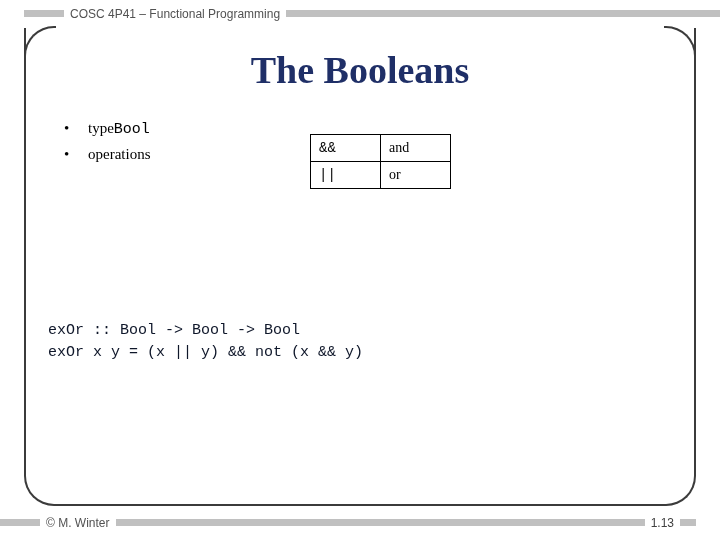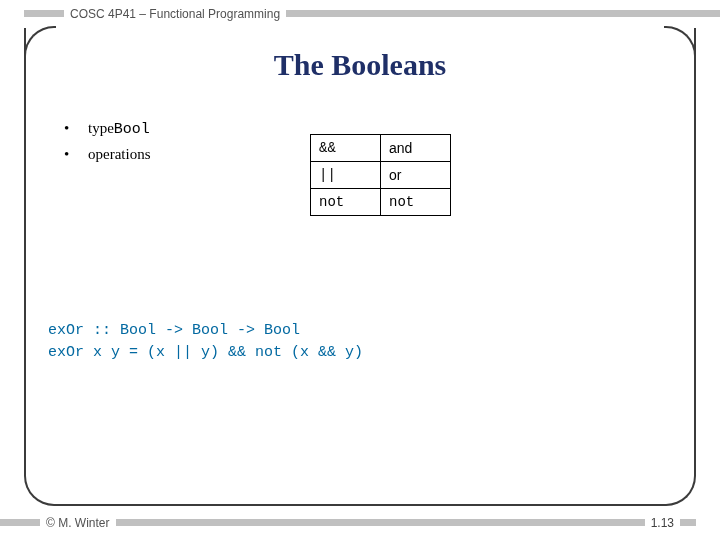--- a/index.html
+++ b/index.html
@@ -68,21 +68,21 @@
     border-top-right-radius: 30px;
   }
 
   
   .title {
     position: absolute;
     top: 48px;
     left: 0;
     right: 0;
     text-align: center;
-    font-size: 30px;
+    font-size: 38px;
     color: #1f2f67;
   }
 
   
   .content {
     position: absolute;
     top: 120px;
     left: 60px;
     right: 60px;
   }
@@ -108,33 +108,33 @@
     border-collapse: collapse;
   }
   .op-table td {
     border: 1.5px solid #000;
     padding: 5px 12px 5px 8px;
     font-size: 14px;
     min-width: 70px;
     font-family: "Courier New", Courier, monospace;
   }
   .op-table td.word {
-    font-family: Liberation Sans, sans-serif;
+    font-family: Liberation Serif, serif;
   }
 
   
   .code {
     position: absolute;
     top: 320px;
     left: 48px;
     font-family: "Courier New", Courier, monospace;
     font-size: 15px;
     line-height: 1.45;
     white-space: pre;
-    color: #0369a1;
+    color: #0f172a;
   }
 
   
   .footer-line {
     position: absolute;
     bottom: 14px;
     left: 0;
     right: 24px;
     height: 7px;
     background: #c0c0c0;
@@ -194,24 +194,20 @@
 <table class="op-table">
   <tbody>
       <tr>
     <td>&amp;&amp;</td>
     <td class="word">and</td>
   </tr>
   <tr>
     <td>||</td>
     <td class="word">or</td>
   </tr>
-  <tr>
-    <td>not</td>
-    <td>not</td>
-  </tr>
 </tbody>
   </table>
 
 <div class="code">exOr :: Bool -&gt; Bool -&gt; Bool
 exOr x y = (x || y) &amp;&amp; not (x &amp;&amp; y)</div>
 
 <div class="footer-line"></div>
 <div class="footer-left-wrap">
   <span class="footer-left">© M. Winter</span>
 </div>

